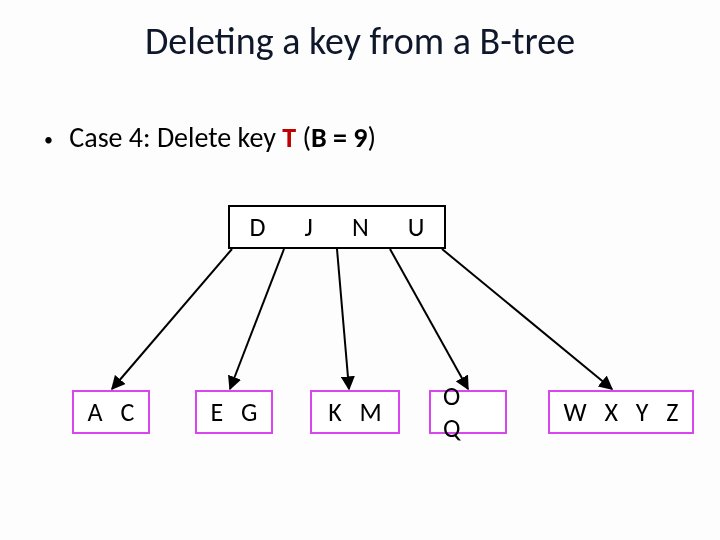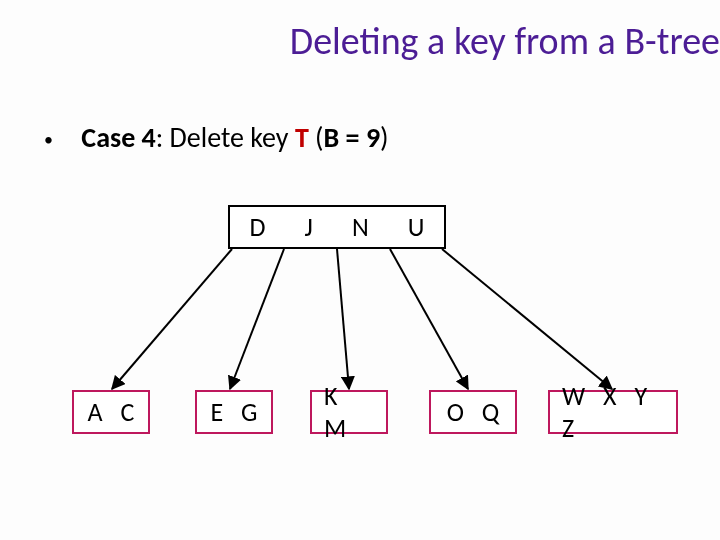--- a/index.html
+++ b/index.html
@@ -14,39 +14,39 @@
   .slide {
     position: relative;
     width: 720px;
     height: 540px;
   }
   .title {
     position: absolute;
     top: 18px;
     left: 0;
     right: 0;
-    text-align: right;
+    text-align: center;
     font-size: 38px;
     font-weight: 400;
-    color: #4c1d95;
+    color: #0f172a;
   }
   .bullet-row {
     position: absolute;
     top: 120px;
     left: 44px;
     font-size: 28px;
     font-weight: 400;
   }
   .bullet-dot {
     color: #000;
     margin-right: 10px;
     font-size: 18px;
     vertical-align: middle;
   }
-  .case-label { font-weight: 700; margin-left: 12px; }
+  .case-label { font-weight: 400; }
   .key-letter { color: #c00000; font-weight: 700; }
   .b-eq { font-weight: 700; }
 
   
   .root-node {
     position: absolute;
     top: 205px;
     left: 228px;
     width: 218px;
     height: 44px;
@@ -58,21 +58,21 @@
     font-size: 26px;
     box-sizing: border-box;
   }
   .root-node span { display: inline-block; }
 
   
   .leaf {
     position: absolute;
     top: 390px;
     height: 44px;
-    border: 2px solid #be185d;
+    border: 2px solid #d946ef;
     background: #fff;
     display: flex;
     align-items: center;
     justify-content: center;
     font-size: 26px;
     box-sizing: border-box;
     letter-spacing: 6px;
     padding: 0 6px 0 12px;
   }
 
@@ -98,23 +98,23 @@
 
   <div class="root-node">
     <span>D</span>
     <span>J</span>
     <span>N</span>
     <span>U</span>
   </div>
 
   <div class="leaf" style="left:72px;  width:78px;">A C</div>
   <div class="leaf" style="left:195px; width:78px;">E G</div>
-  <div class="leaf" style="left:310px; width:78px;">K M</div>
-  <div class="leaf" style="left:429px; width:88px;">O Q</div>
-  <div class="leaf" style="left:548px; width:130px;">W X Y Z</div>
+  <div class="leaf" style="left:310px; width:90px;">K M</div>
+  <div class="leaf" style="left:429px; width:78px;">O Q</div>
+  <div class="leaf" style="left:548px; width:146px;">W X Y Z</div>
 
   <svg class="edges">
     <defs>
       <marker id="arrow" viewBox="0 0 10 10" refX="9" refY="5" markerWidth="7" markerHeight="7" orient="auto-start-reverse">
         <path d="M 0 0 L 10 5 L 0 10 z" fill="#000"></path>
       </marker>
     </defs>
 
     <line x1="232" y1="249" x2="112" y2="389" stroke="#000" stroke-width="2" marker-end="url(#arrow)"></line>
     <line x1="284" y1="249" x2="230" y2="389" stroke="#000" stroke-width="2" marker-end="url(#arrow)"></line>

